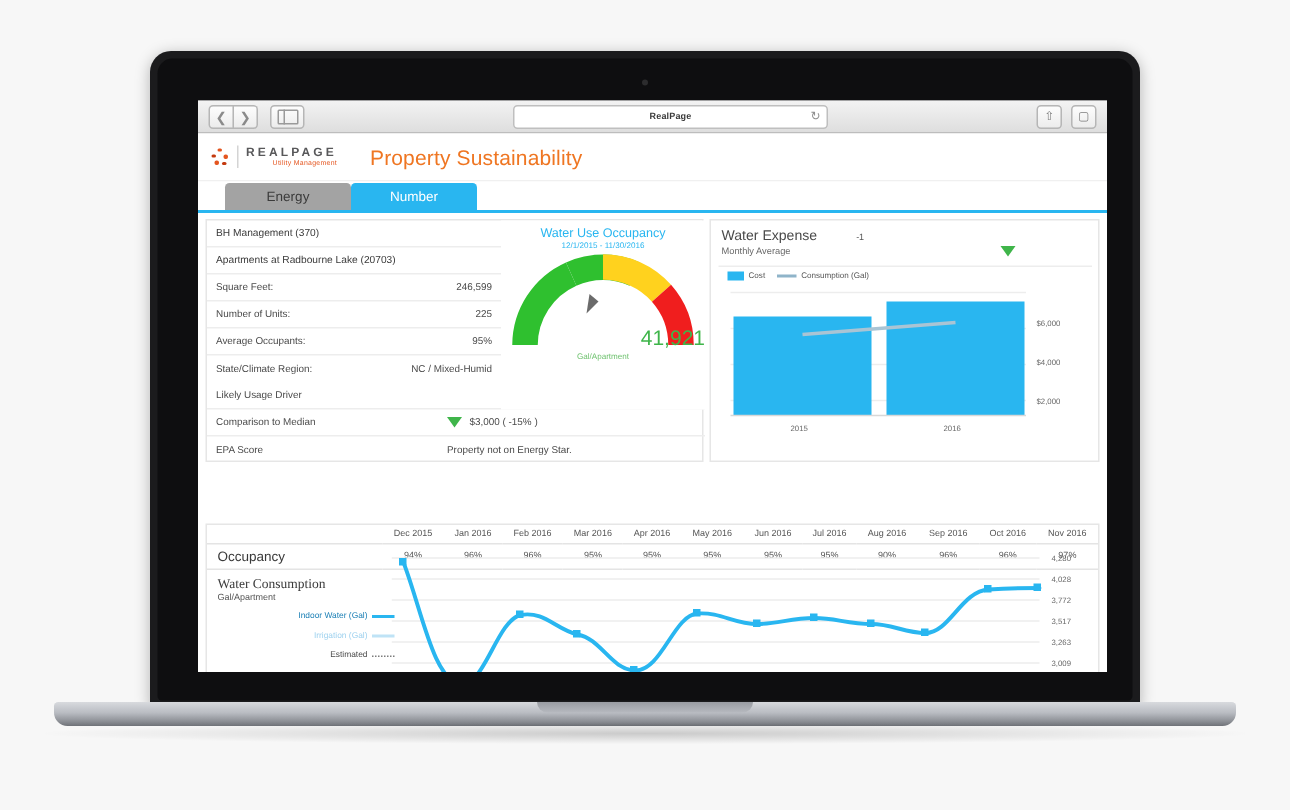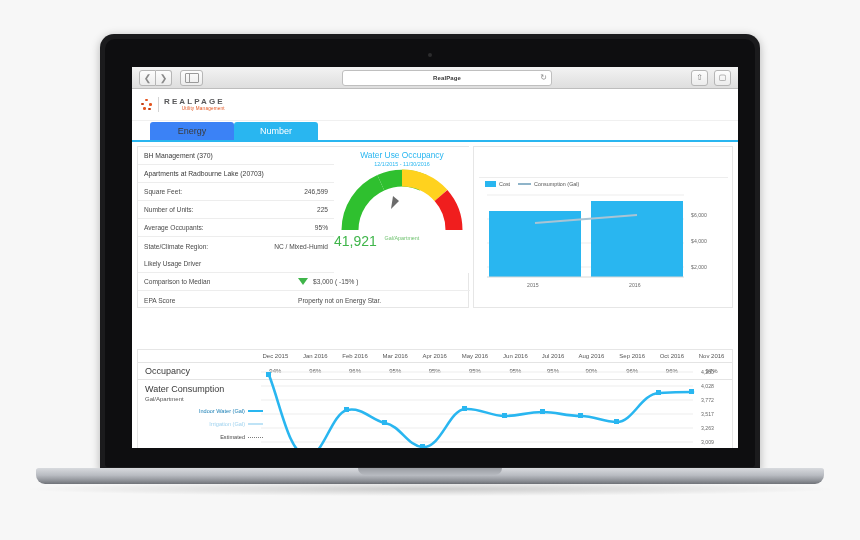--- a/index.html
+++ b/index.html
@@ -96,21 +96,21 @@
   .logo-main{font-size:8px;letter-spacing:2.1px;color:#58585a;font-weight:bold;}
   .logo-sub{font-size:4.6px;color:#e4551f;letter-spacing:.2px;text-align:right;margin-top:1px;}
   .page-title{
     font-size:14px;color:#ef7622;margin-left:22px;letter-spacing:.1px;
   }
 
   
   .tabs{display:flex;align-items:flex-end;height:19px;padding-left:18px;background:#fff;}
   .tab{
     width:84px;height:18px;display:flex;align-items:center;justify-content:center;
-    font-size:9px;color:#3b3b3b;background:#3b82f6;border-radius:3px 3px 0 0;
+    font-size:9px;color:#3b3b3b;background:#a3a3a3;border-radius:3px 3px 0 0;
   }
   .tab.active{background:#29b6f0;color:#ffffff;}
   .tab-rule{height:2px;background:#29b6f0;}
 
   
   .content{padding:4px 5px 0 5px;box-sizing:border-box;}
   .top-row{display:flex;gap:4px;}
 
   .card{background:#fff;border:1px solid #e6e6e6;box-sizing:border-box;}
 
@@ -137,21 +137,21 @@
     width:0;height:0;border-left:5px solid transparent;border-right:5px solid transparent;
     border-top:7px solid #3fb54a;
   }
 
   
   .gauge-card{position:absolute;right:0;top:0;width:136px;height:126px;background:#fff;
     display:flex;flex-direction:column;align-items:center;padding-top:3px;box-sizing:border-box;}
   .g-title{font-size:8.4px;color:#29b6f0;}
   .g-sub{font-size:5.4px;color:#29b6f0;margin-top:1px;}
   .g-svg{margin-top:1px;}
-  .g-val{position:absolute;left:0;right:0;top:86px;text-align:left;font-size:14px;color:#3fb54a;}
+  .g-val{position:absolute;left:0;right:0;top:70px;text-align:right;font-size:14px;color:#3fb54a;}
   .g-unit{position:absolute;left:0;right:0;top:88px;text-align:center;font-size:5.4px;color:#6fc26f;}
 
   
   .we-card{width:262px;height:162px;position:relative;}
   .we-head{padding:4px 7px 0 7px;}
   .we-title{font-size:9.4px;color:#4a4a4a;display:flex;align-items:baseline;gap:26px;}
   .we-badge{font-size:6px;color:#555;}
   .we-sub{font-size:6.2px;color:#6a6a6a;margin-top:2px;display:flex;justify-content:space-between;align-items:center;padding-right:48px;}
   .we-body{position:absolute;left:5px;top:30px;right:4px;bottom:3px;border-top:1px solid #ededed;}
   .legend{display:flex;align-items:center;gap:8px;padding:3px 0 0 6px;}
@@ -161,21 +161,21 @@
 
   
   .bottom-card{margin-top:4px;width:100%;}
   .occ-table{width:100%;border-collapse:collapse;}
   .occ-table th,.occ-table td{font-size:6px;color:#565656;font-weight:normal;text-align:center;padding:3px 0;}
   .occ-table th.lab,.occ-table td.lab{text-align:left;padding-left:7px;width:110px;}
   .occ-table td.lab{font-size:9px;color:#3a3a3a;}
   .occ-head-row th{border-bottom:1px solid #e4e4e4;}
   .occ-val-row td{border-bottom:1px solid #e4e4e4;}
 
-  .wc-title{font-size:9px;color:#3a3a3a;padding:4px 0 0 7px;}
+  .wc-title{font-size:9px;color:#3a3a3a;padding:4px 0 0 7px;font-family:Liberation Serif, serif;}
   .wc-unit{font-size:6px;color:#555;padding:2px 0 0 7px;}
   .wc-legend{padding-left:7px;margin-top:6px;width:118px;}
   .wcl{display:flex;align-items:center;justify-content:flex-end;gap:3px;font-size:5.6px;margin-bottom:7px;}
   .wcl .t1{color:#1a7fb5;}
   .wcl .t2{color:#9fd2ef;}
   .wcl .t3{color:#4a4a4a;}
   .ln-solid{width:15px;height:1.6px;background:#29b6f0;}
   .ln-light{width:15px;height:1.6px;background:#bfe3f6;}
   .ln-dot{width:15px;height:0;border-top:1.6px dotted #7d7d7d;}
 </style>
@@ -218,20 +218,21 @@
                 <i class="d3"></i>
                 <i class="d4"></i>
                 <i class="d5"></i>
             </div>
             <div class="logo-sep"></div>
             <div class="logo-text">
               <div class="logo-main">REALPAGE</div>
               <div class="logo-sub">Utility Management</div>
             </div>
           </div>
+          <div class="page-title">Property Sustainability</div>
         </div>
 
         <div class="tabs">
           <div class="tab">Energy</div>
           <div class="tab active">Number</div>
         </div>
         <div class="tab-rule"></div>
 
         <div class="content">
 
@@ -303,20 +304,30 @@
                     <polygon points="53,28 59,33 51,41" fill="#6b6b6b"></polygon>
                   </svg>
                   <div class="g-val">41,921</div>
                   <div class="g-unit">Gal/Apartment</div>
                 </div>
 
               </div>
             </div>
 
             <div class="card we-card">
+              <div class="we-head">
+                <div class="we-title">
+                  <span>Water Expense</span>
+                  <span class="we-badge">-1</span>
+                </div>
+                <div class="we-sub">
+                  <span>Monthly Average</span>
+                  <span class="tri-down"></span>
+                </div>
+              </div>
               <div class="we-body">
                 <div class="legend">
                   <span class="lg-item">
                     <span class="lg-sw"></span>
                     <span>Cost</span>
                   </span>
                   <span class="lg-item">
                     <span class="lg-line"></span>
                     <span>Consumption (Gal)</span>
                   </span>

